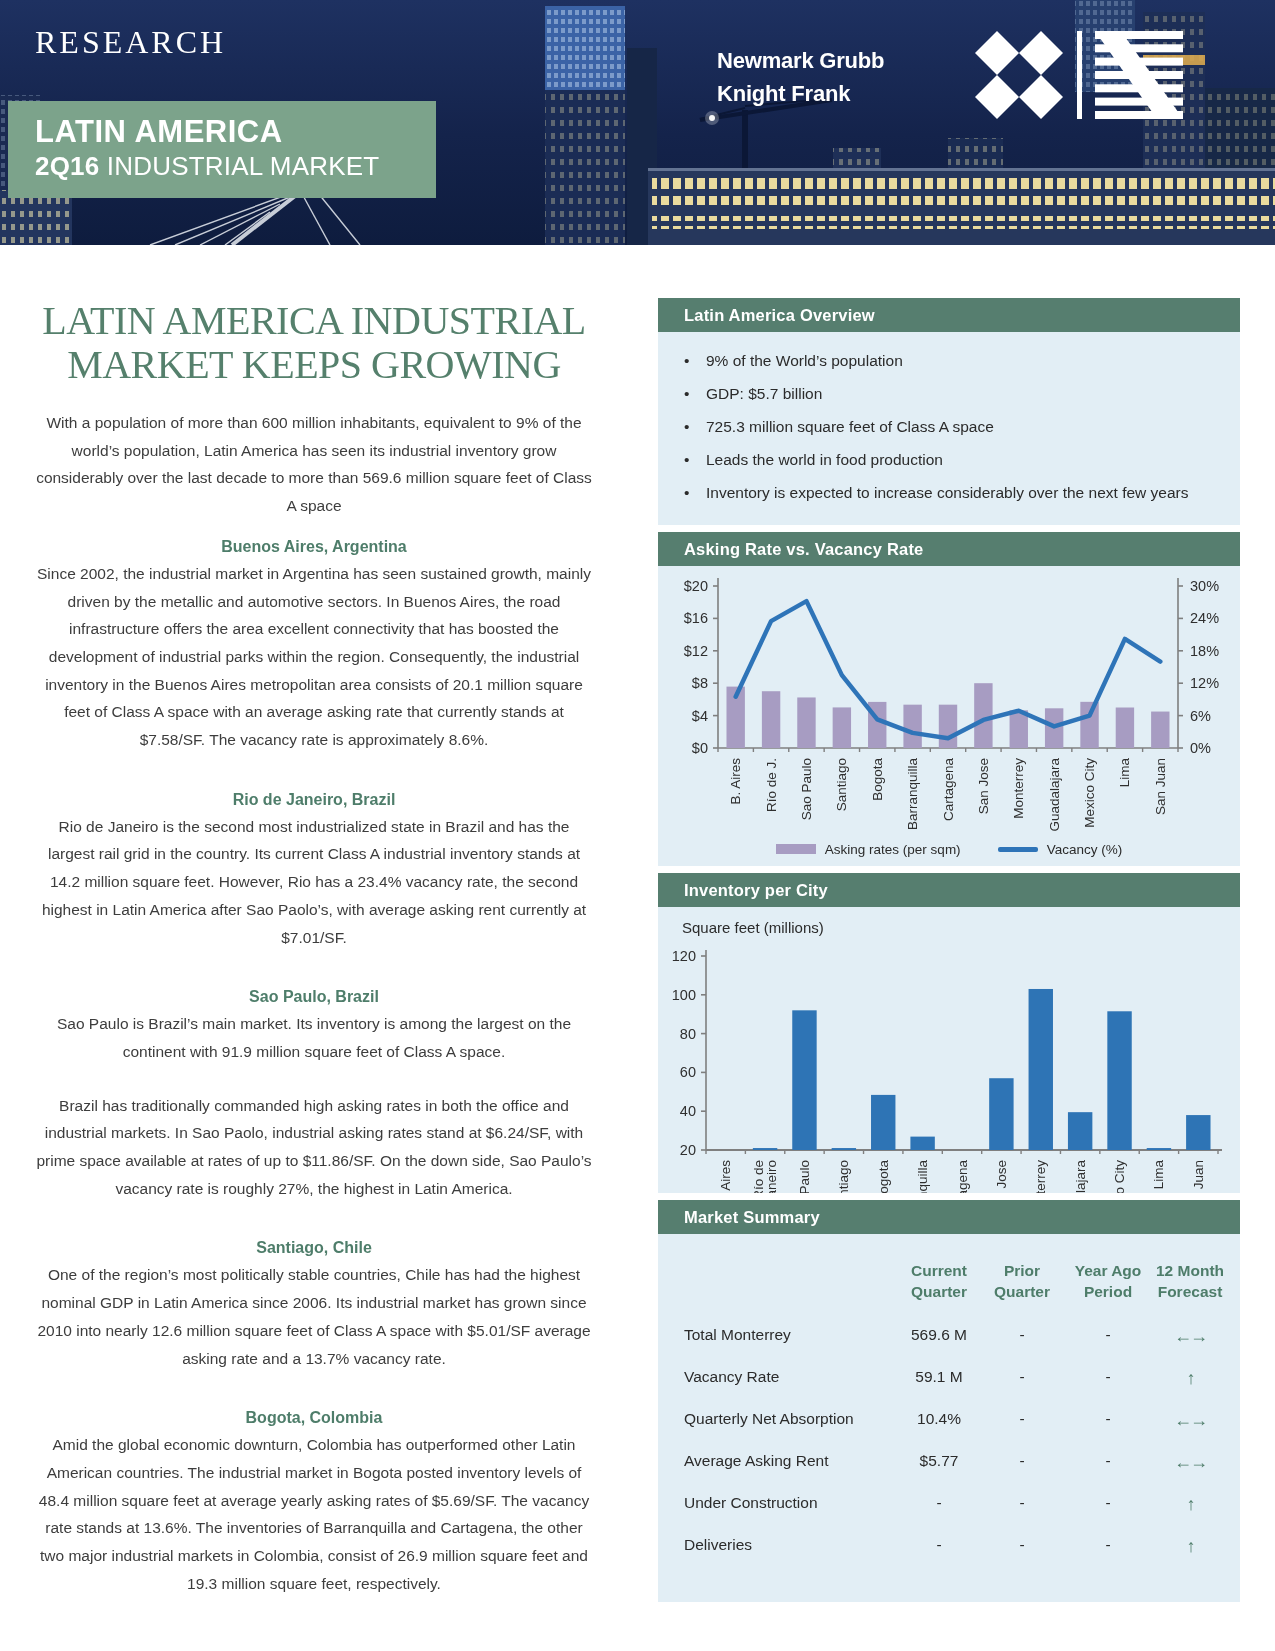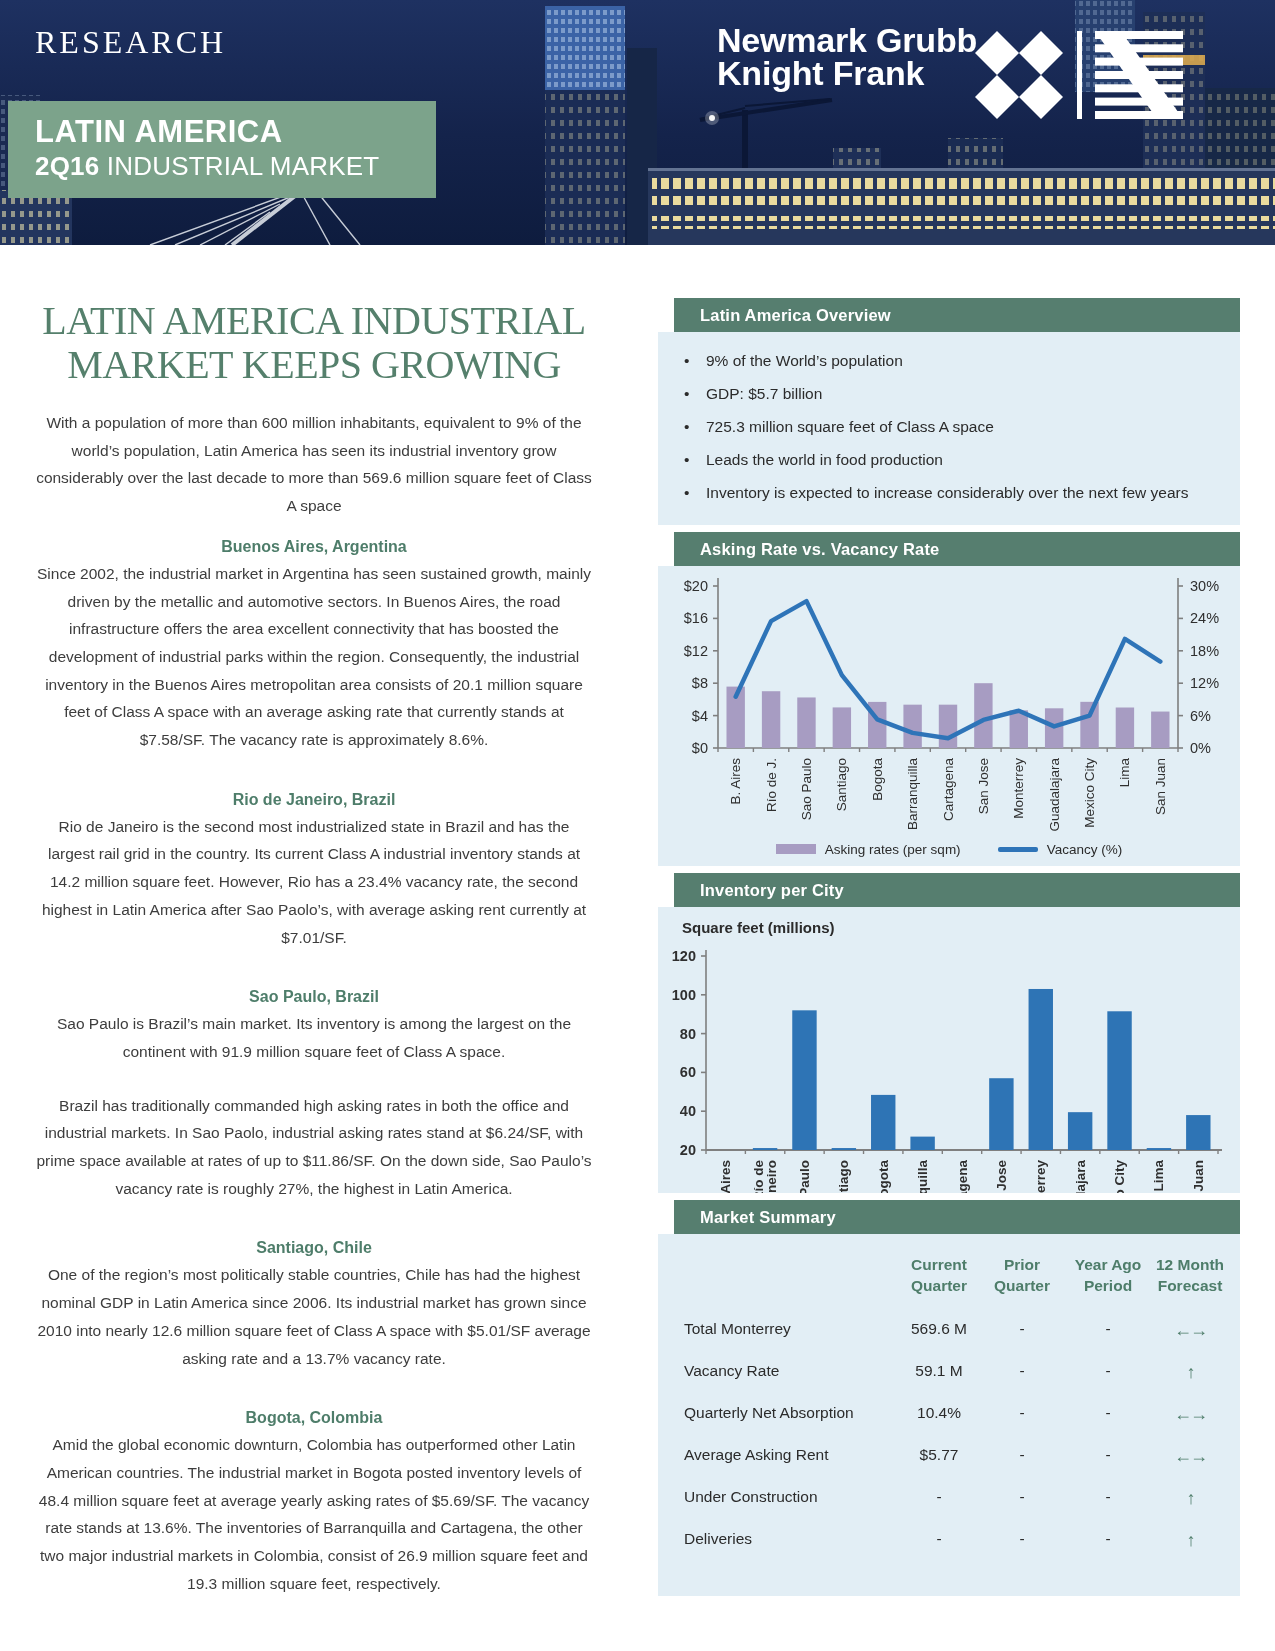--- a/index.html
+++ b/index.html
@@ -14,62 +14,62 @@
   
   .hero{position:relative;width:1275px;height:245px;overflow:hidden;background:#14234B;}
   .hero svg.city{position:absolute;left:0;top:0;}
   .kicker{position:absolute;left:35px;top:24px;font-family:"Liberation Serif","DejaVu Serif",serif;
           font-size:32px;letter-spacing:3px;color:#fff;font-weight:400;}
   .title-box{position:absolute;left:8px;top:101px;width:428px;height:97px;background:var(--hero-box);
              padding:13px 0 0 27px;color:#fff;}
   .title-box .region{font-size:31px;font-weight:bold;letter-spacing:.5px;line-height:36px;}
   .title-box .sub{font-size:26px;line-height:32px;letter-spacing:.2px;}
   .title-box .sub b{font-weight:bold;}
-  .brand{position:absolute;left:717px;top:24px;color:#fff;font-size:34px;font-weight:bold;line-height:33px;letter-spacing:-.2px;}
+  .brand{position:absolute;left:717px;top:44px;color:#fff;font-size:22px;font-weight:bold;line-height:33px;letter-spacing:-.2px;}
   .brand-mark{position:absolute;left:975px;top:31px;}
 
   
   .content{display:flex;padding:0 35px;align-items:flex-start;}
   .left-col{width:558px;margin-top:54px;text-align:center;}
   .right-col{width:582px;margin-left:auto;margin-top:53px;}
 
   
   h1.doc-title{font-family:"Liberation Serif","DejaVu Serif",serif;font-weight:400;
      color:var(--title-green);font-size:40px;line-height:44px;letter-spacing:-.5px;}
   .body-p{font-size:15.5px;line-height:27.7px;color:var(--body-text);}
   .intro{margin-top:22px;}
   .sec{margin-top:33px;}
   .sec.first{margin-top:14px;}
   .sec h2{font-size:16px;line-height:26px;color:var(--green-text);font-weight:bold;}
   .sec .body-p + .body-p{margin-top:26px;}
 
   
   .panel{margin-bottom:7px;}
   .panel-head{background:var(--green-bar);color:#fff;font-weight:bold;font-size:16.5px;
-     height:34px;line-height:34px;padding-left:26px;letter-spacing:.2px;margin-left:16px;}
+     height:34px;line-height:34px;padding-left:26px;letter-spacing:.2px;}
   .panel-body{background:var(--panel-bg);}
 
   .overview-body{padding:15px 22px 13px 26px;}
   .overview-body ul{list-style:none;}
   .overview-body li{display:flex;font-size:15.5px;line-height:28px;margin-bottom:5px;color:#2b2b2b;}
   .overview-body li .dot{width:22px;flex:0 0 22px;color:#2b2b2b;}
 
   .chartbox1{padding:4px 0 6px 0;}
   .legend{display:flex;justify-content:center;align-items:center;gap:9px;height:22px;font-size:13.5px;color:#2b2b2b;}
   .legend .sw-bar{width:40px;height:10px;background:#A79CC2;display:inline-block;}
   .legend .sw-line{width:40px;height:5px;border-radius:2px;background:#2E74B8;display:inline-block;margin-left:28px;}
 
-  .chartbox2{padding:10px 9px 0 0;font-weight:bold;}
+  .chartbox2{padding:10px 9px 0 0;}
   .chart-subtitle{font-size:15px;color:#2b2b2b;padding:2px 0 6px 24px;}
 
   svg text{font-family:"Liberation Sans","DejaVu Sans",sans-serif;fill:#2f2f2f;}
   svg{display:block;}
 
   
-  .summary-body{padding:14px 14px 34px 26px;}
+  .summary-body{padding:20px 14px 34px 26px;}
   .sum-grid{display:grid;grid-template-columns:212px 86px 80px 92px 72px;}
   .sum-grid .hcell{color:var(--green-text);font-weight:bold;font-size:15.5px;line-height:21px;
       text-align:center;padding:6px 0 14px 0;}
   .sum-grid .label{font-size:15.5px;color:#2b2b2b;text-align:left;}
   .sum-grid .val{font-size:15.5px;color:#2b2b2b;text-align:center;}
   .sum-grid .rowcell{padding:10px 0 11px 0;}
   .sum-grid .fc{color:var(--green-text);font-weight:bold;font-size:18px;letter-spacing:-2px;text-align:center;}
 </style>
 </head>
 <body>

